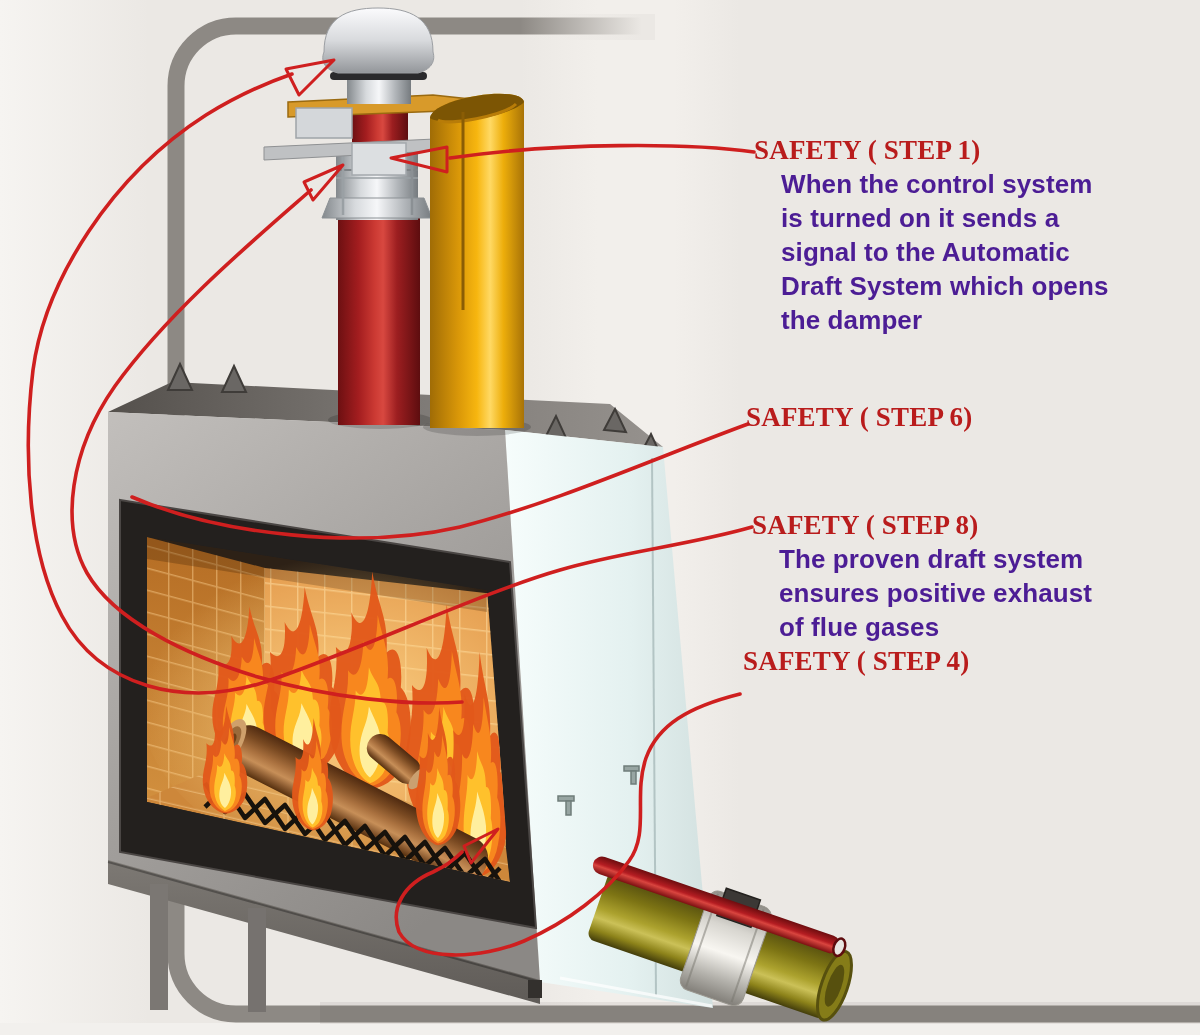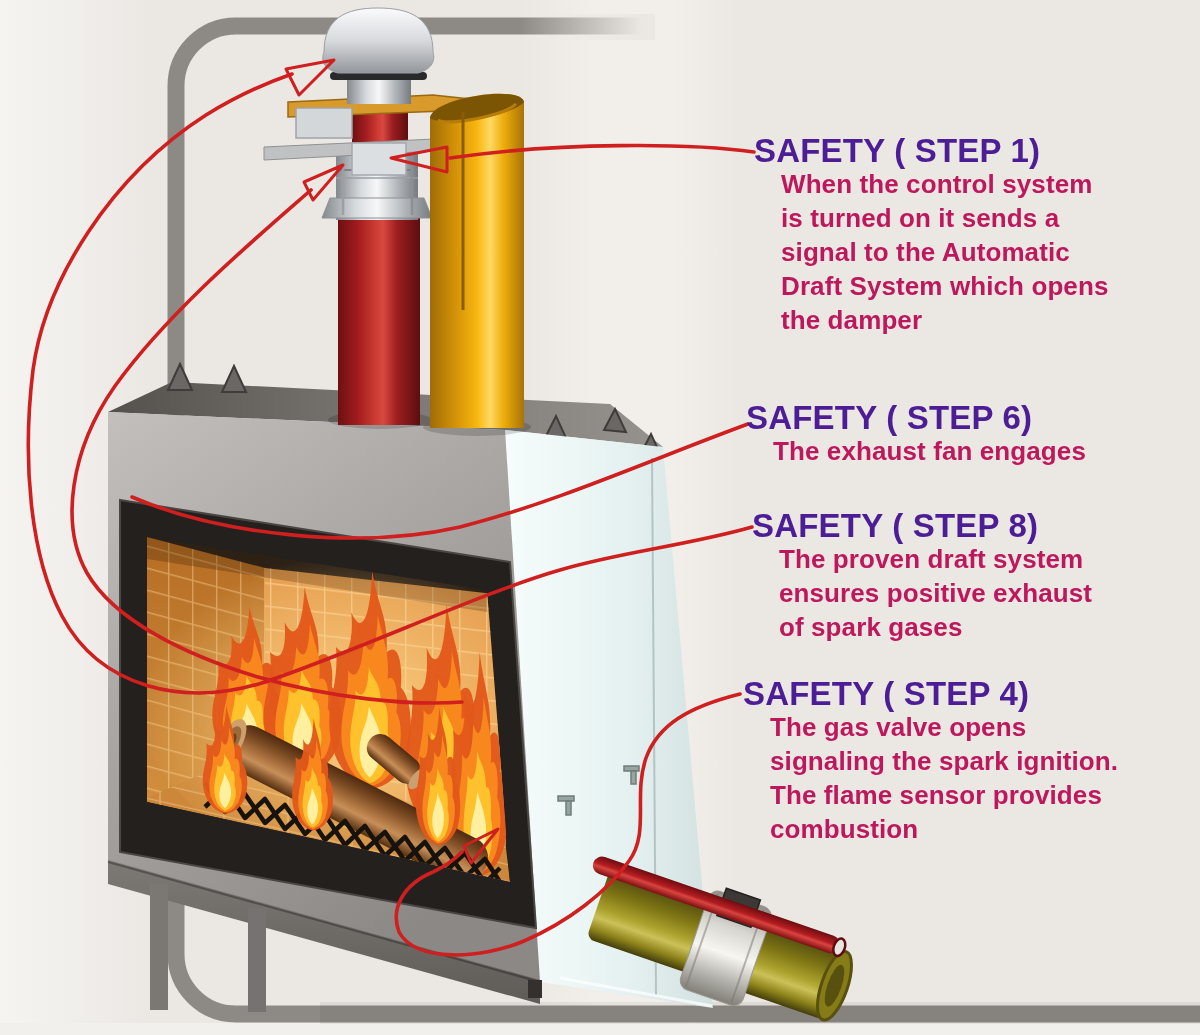--- a/index.html
+++ b/index.html
@@ -1,27 +1,27 @@
 <!DOCTYPE html>
 <html><head>
 <meta charset="utf-8">
 <style>
   html,body{margin:0;padding:0;background:#d8d5d1;}
   #stage{position:relative;width:1200px;height:1035px;overflow:hidden;
          background:#ebe8e4;font-family:"Liberation Sans",sans-serif;}
   #scene{position:absolute;left:0;top:0;}
   .step{position:absolute;}
-  .step-heading{font-weight:700;font-size:33px;line-height:33px;color:#4c1d95;
-                white-space:nowrap;letter-spacing:0.2px;}
-  .step-body{font-weight:700;font-size:26px;line-height:34px;color:#be185d;
+  .step-heading{font-weight:700;font-size:27px;line-height:33px;color:#b91c1c;
+                white-space:nowrap;letter-spacing:0.2px;font-family:Liberation Serif, serif;}
+  .step-body{font-weight:700;font-size:26px;line-height:34px;color:#4c1d95;
              white-space:pre-line;padding-left:27px;letter-spacing:0.1px;}
   .step1{left:754px;top:134px;}
   .step2{left:746px;top:401px;}
   .step3{left:752px;top:509px;}
-  .step4{left:743px;top:677px;}
+  .step4{left:743px;top:645px;}
 </style>
 </head>
 <body>
 
 <div id="stage">
 
 <svg id="scene" width="1200" height="1035" viewBox="0 0 1200 1035">
   <defs>
     <linearGradient id="gBgL" x1="0" y1="0" x2="1" y2="0">
       <stop offset="0" stop-color="#f6f4f1"></stop>
@@ -317,29 +317,24 @@
 <div class="step step1">
   <div class="step-heading">SAFETY ( STEP 1)</div>
   <div class="step-body">When the control system
 is turned on it sends a
 signal to the Automatic
 Draft System which opens
 the damper</div>
 </div>
 <div class="step step2">
   <div class="step-heading">SAFETY ( STEP 6)</div>
-  <div class="step-body">The exhaust fan engages</div>
 </div>
 <div class="step step3">
   <div class="step-heading">SAFETY ( STEP 8)</div>
   <div class="step-body">The proven draft system
 ensures positive exhaust
-of spark gases</div>
+of flue gases</div>
 </div>
 <div class="step step4">
   <div class="step-heading">SAFETY ( STEP 4)</div>
-  <div class="step-body">The gas valve opens
-signaling the spark ignition.
-The flame sensor provides
-combustion</div>
 </div>
 
 </div>
 
 </body></html>

